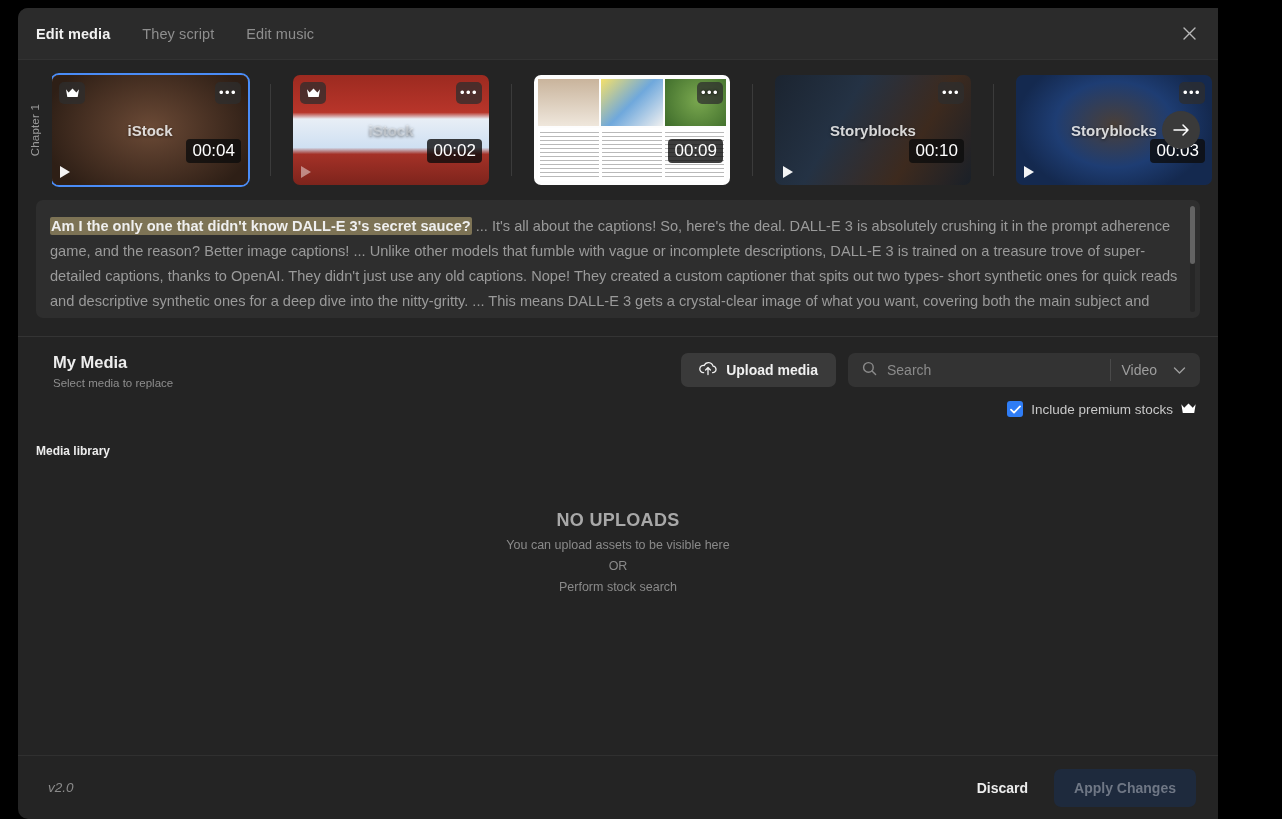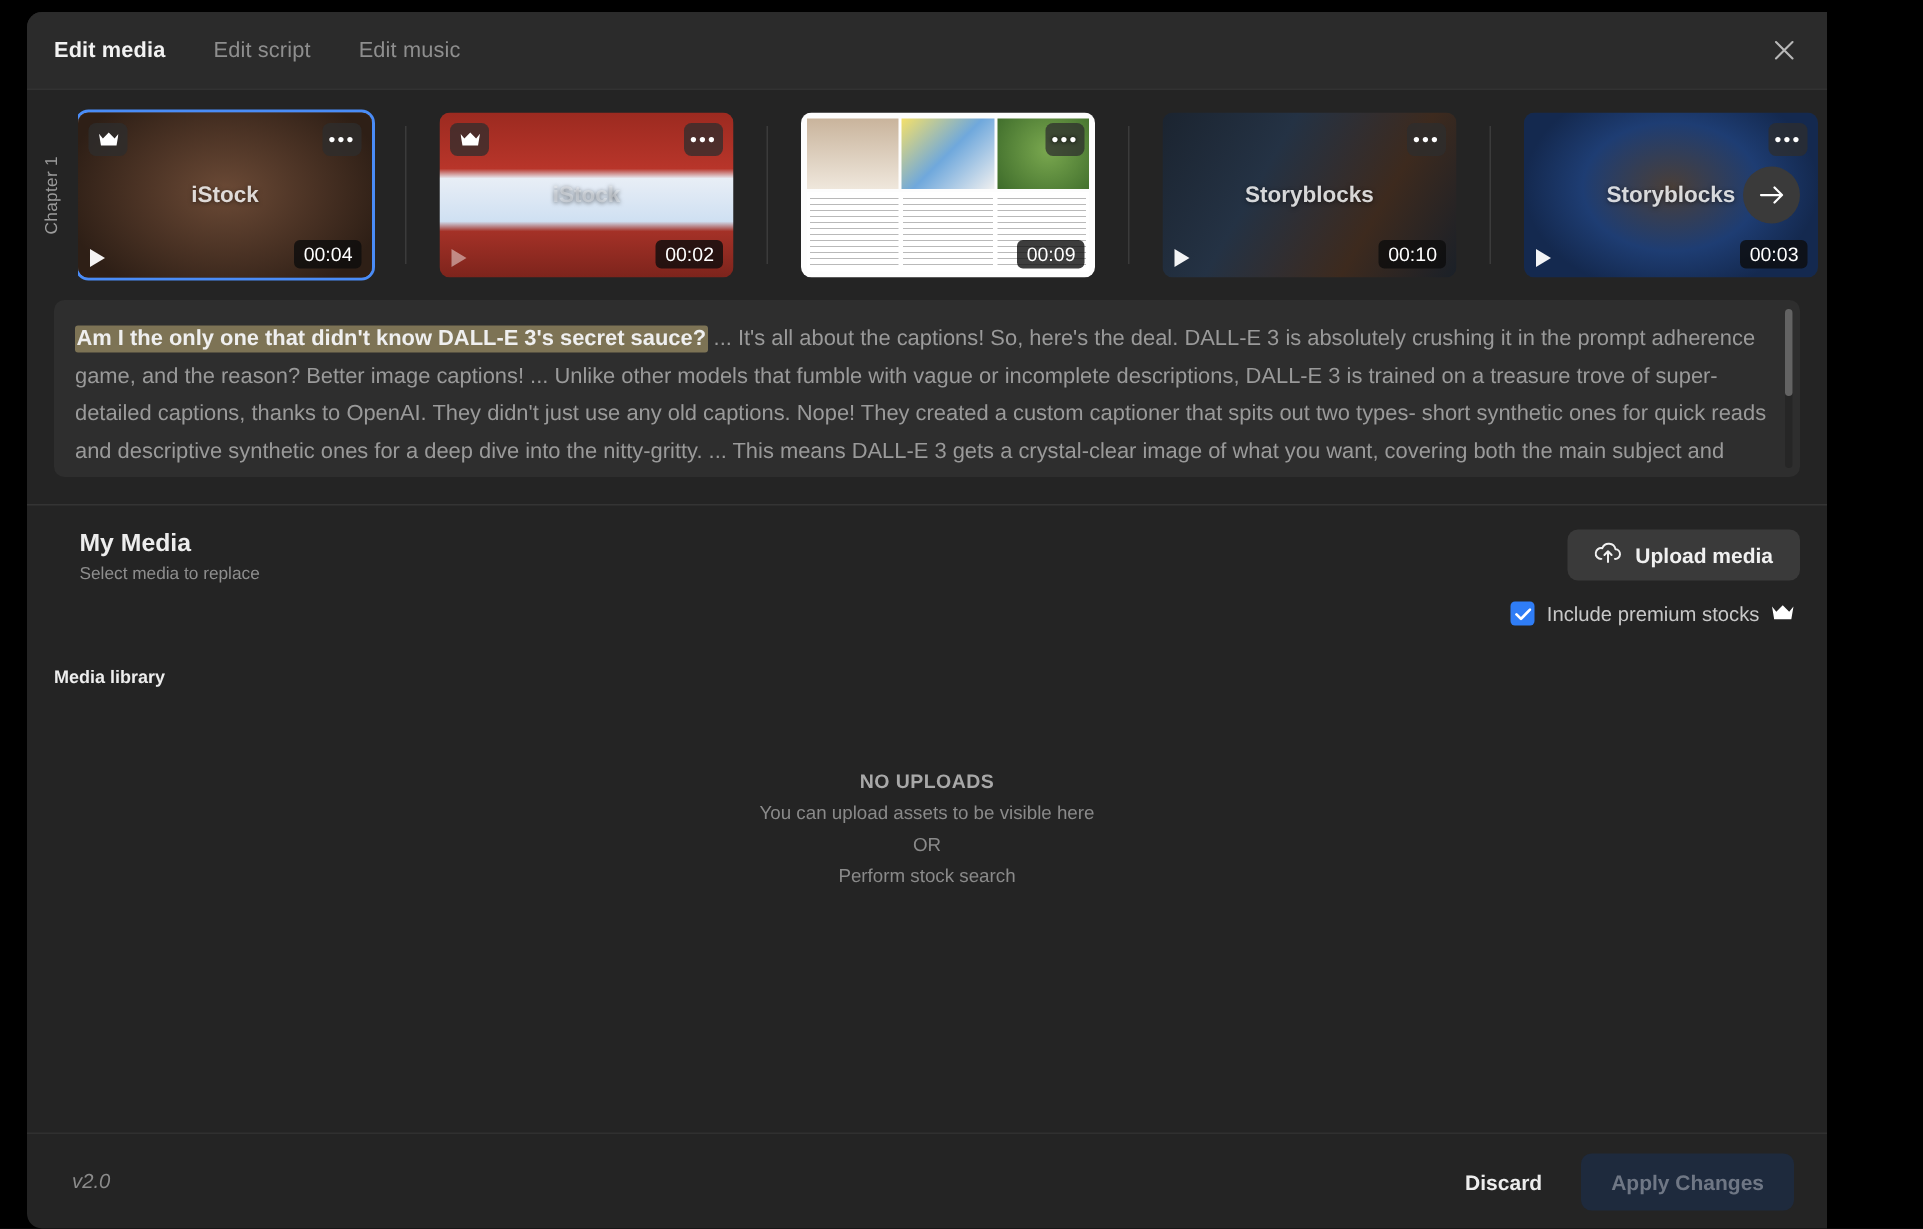--- a/index.html
+++ b/index.html
@@ -108,23 +108,23 @@
   .wm.faint { color: rgba(255,255,255,.32); }
   .play {
     position: absolute; left: 8px; bottom: 7px;
     width: 0; height: 0;
     border-left: 10px solid rgba(255,255,255,.95);
     border-top: 6px solid transparent;
     border-bottom: 6px solid transparent;
   }
   .play.dim { border-left-color: rgba(255,255,255,.45); }
   .dur {
-    position: absolute; right: 7px; bottom: 6px;
+    position: absolute; right: 7px; bottom: 22px;
     background: rgba(12,12,12,.8);
-    color: #fff; font-size: 13px;
+    color: #fff; font-size: 17px;
     padding: 2px 6px; border-radius: 4px; margin-top: 44px;
   }
   .next-arrow {
     position: absolute; right: 18px; top: 50%;
     transform: translateY(-50%);
     width: 38px; height: 38px; border-radius: 50%;
     background: #3a3a3a;
     display: flex; align-items: center; justify-content: center;
     cursor: pointer; z-index: 5;
     color: #fff;
@@ -240,21 +240,21 @@
   .lib-title {
     padding: 27px 0 0 18px;
     font-size: 12px; font-weight: bold; color: #ededed;
   }
   .empty {
     flex: 1 1 auto;
     display: flex; flex-direction: column;
     align-items: center; justify-content: center;
     gap: 0; padding-bottom: 110px;
   }
-  .e-title { font-size: 13px; font-weight: bold; color: #a8a8a8; letter-spacing: .3px; }
+  .e-title { font-size: 18px; font-weight: bold; color: #a8a8a8; letter-spacing: .3px; }
   .e-line { font-size: 12.5px; color: #8a8a8a; margin-top: 7px; }
 
   
   .footer {
     flex: 0 0 64px;
     display: flex; align-items: center;
     padding: 0 22px 0 30px;
     border-top: 1px solid #303030;
   }
   .ver { font-size: 13.5px; color: #8b8b8b; font-style: italic; flex: 1 1 auto; }
@@ -269,21 +269,21 @@
     border-radius: 7px; cursor: default;
   }
 </style>
 </head>
 <body>
 
 <div class="modal">
 
   <div class="tabbar">
     <div class="tab active">Edit media</div>
-    <div class="tab">Edit script</div>
+    <div class="tab">They script</div>
     <div class="tab">Edit music</div>
     <div class="close-btn">
       <svg width="15" height="15" viewBox="0 0 15 15" fill="none" stroke-width="1.4" stroke-linecap="round">
           <path d="M2 2 L13 13 M13 2 L2 13"></path>
         </svg>
     </div>
   </div>
 
   <div class="strip-wrap">
     <div class="chapter-label">
@@ -394,20 +394,38 @@
     <div class="mm-right">
       <div class="upload-btn">
         <span>
           <svg width="18" height="15" viewBox="0 0 18 15" fill="none" stroke="#f0f0f0" stroke-width="1.3" stroke-linecap="round" stroke-linejoin="round">
               <path d="M4.6 11.6 A3.6 3.6 0 1 1 5.2 4.5 A4.6 4.6 0 0 1 14 5.2 A3.2 3.2 0 0 1 13.6 11.6"></path>
               <path d="M9 13.6 V6.6 M6.6 9 L9 6.5 L11.4 9"></path>
             </svg>
         </span>
         <span>Upload media</span>
       </div>
+      <div class="search-box">
+        <span>
+          <svg width="15" height="15" viewBox="0 0 15 15" fill="none" stroke="#8b8b8b" stroke-width="1.4" stroke-linecap="round">
+              <circle cx="6.4" cy="6.4" r="4.8"></circle>
+              <path d="M10 10 L13.6 13.6"></path>
+            </svg>
+        </span>
+        <input type="text" placeholder="Search" style="">
+        <div class="vdivider"></div>
+        <div class="type-sel">
+          <span>Video</span>
+          <span>
+            <svg width="13" height="9" viewBox="0 0 13 9" fill="none" stroke="#9e9e9e" stroke-width="1.4" stroke-linecap="round" stroke-linejoin="round">
+                <path d="M1.5 2 L6.5 7 L11.5 2"></path>
+              </svg>
+          </span>
+        </div>
+      </div>
     </div>
   </div>
 
   <div class="premium">
     <div class="cbox">
       <svg width="11" height="9" viewBox="0 0 11 9" fill="none" stroke="#fff" stroke-width="1.8" stroke-linecap="round" stroke-linejoin="round">
           <path d="M1 4.6 L4 7.6 L10 1.4"></path>
         </svg>
     </div>
     <span>Include premium stocks</span>

